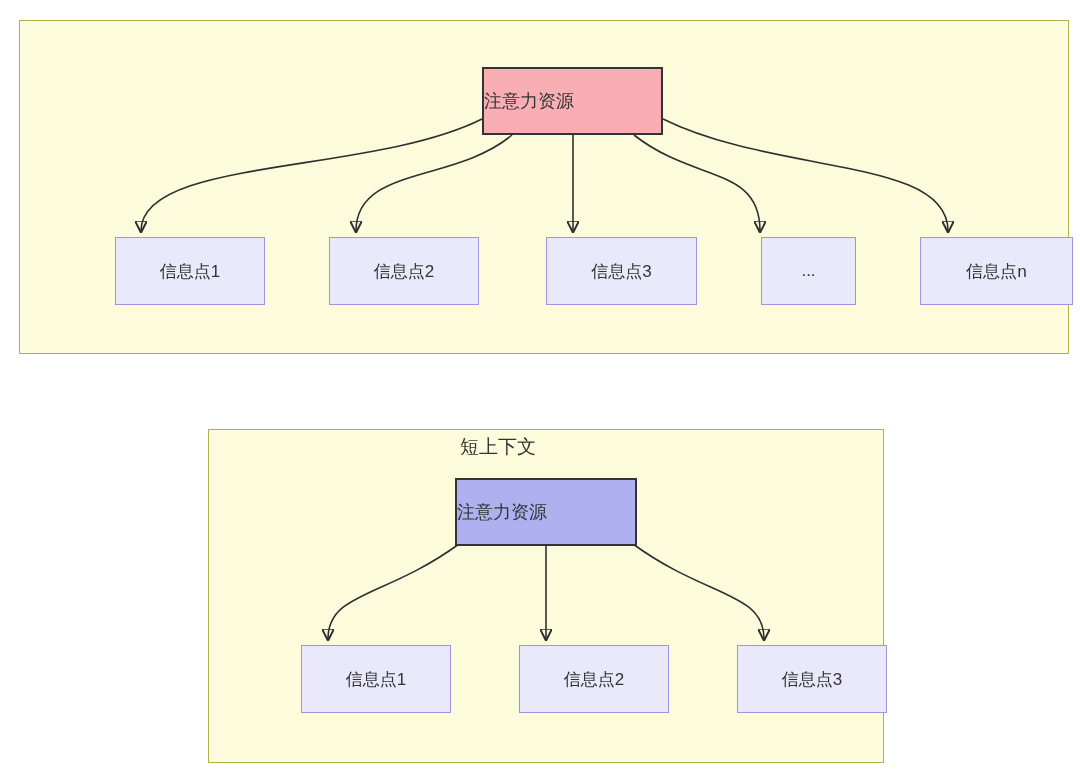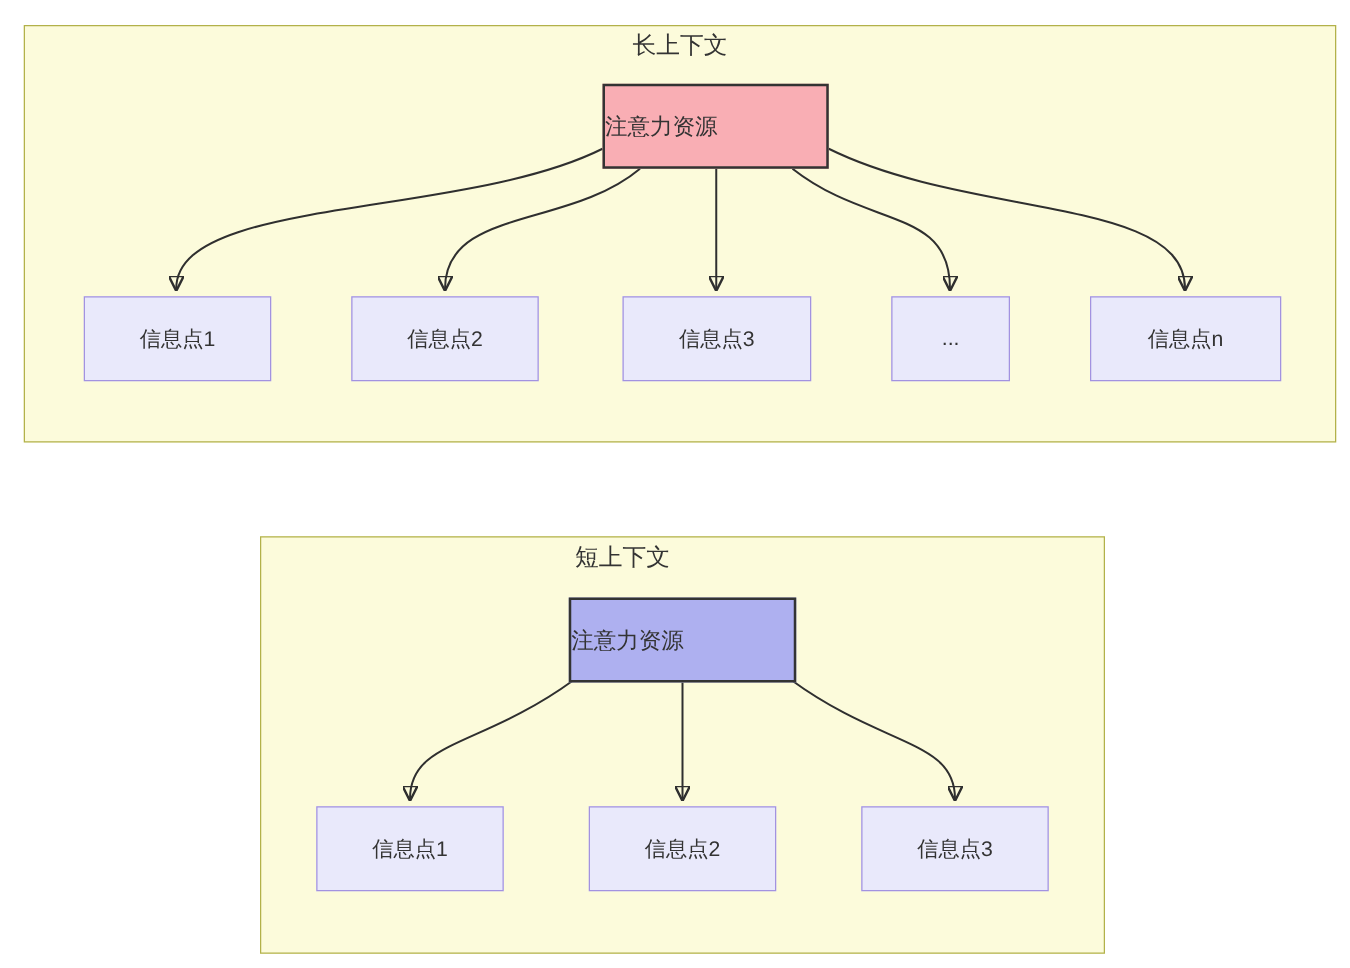--- a/index.html
+++ b/index.html
@@ -42,55 +42,55 @@
   .info {
     position: absolute;
     display: flex;
     align-items: center;
     justify-content: center;
     font-size: 17px;
     background: #e9e9fb;
     border: 1.5px solid #a292e0;
     box-sizing: border-box;
     z-index: 4;
+    margin-left: 48px;
   }
   svg.arrows {
     position: absolute;
     left: 0; top: 0;
     width: 1080px; height: 774px;
     z-index: 3;
     pointer-events: none;
   }
   svg.arrows path { fill: none; stroke: #2f2f2f; stroke-width: 1.6; }
 </style>
 </head>
 <body>
 
 <div class="canvas">
 
   <div class="container" style="left:19px; top:20px; width:1050px; height:334px;"></div>
-  <div class="container-title" style="left:19px; top:26px; width:1050px;">长上下文</div>
 
   <div class="attention attention-pink" style="left:482px; top:67px; width:181px; height:68px;">
     <span>注意力资源</span>
   </div>
 
   <div class="info" style="left:67px; top:237px; width:150px; height:68px;">
     <span>信息点1</span>
   </div>
   <div class="info" style="left:281px; top:237px; width:150px; height:68px;">
     <span>信息点2</span>
   </div>
   <div class="info" style="left:498px; top:237px; width:151px; height:68px;">
     <span>信息点3</span>
   </div>
   <div class="info" style="left:713px; top:237px; width:95px; height:68px;">
     <span>...</span>
   </div>
-  <div class="info" style="left:872px; top:237px; width:153px; height:68px;">
+  <div class="info" style="left:872px; top:237px; width:153px; height:68px;font-family:Liberation Mono, monospace;">
     <span>信息点n</span>
   </div>
 
   <div class="container" style="left:208px; top:429px; width:676px; height:334px;"></div>
   <div class="container-title" style="left:208px; top:436px; width:580px;">短上下文</div>
 
   <div class="attention attention-purple" style="left:455px; top:478px; width:182px; height:68px;">
     <span>注意力资源</span>
   </div>
 

